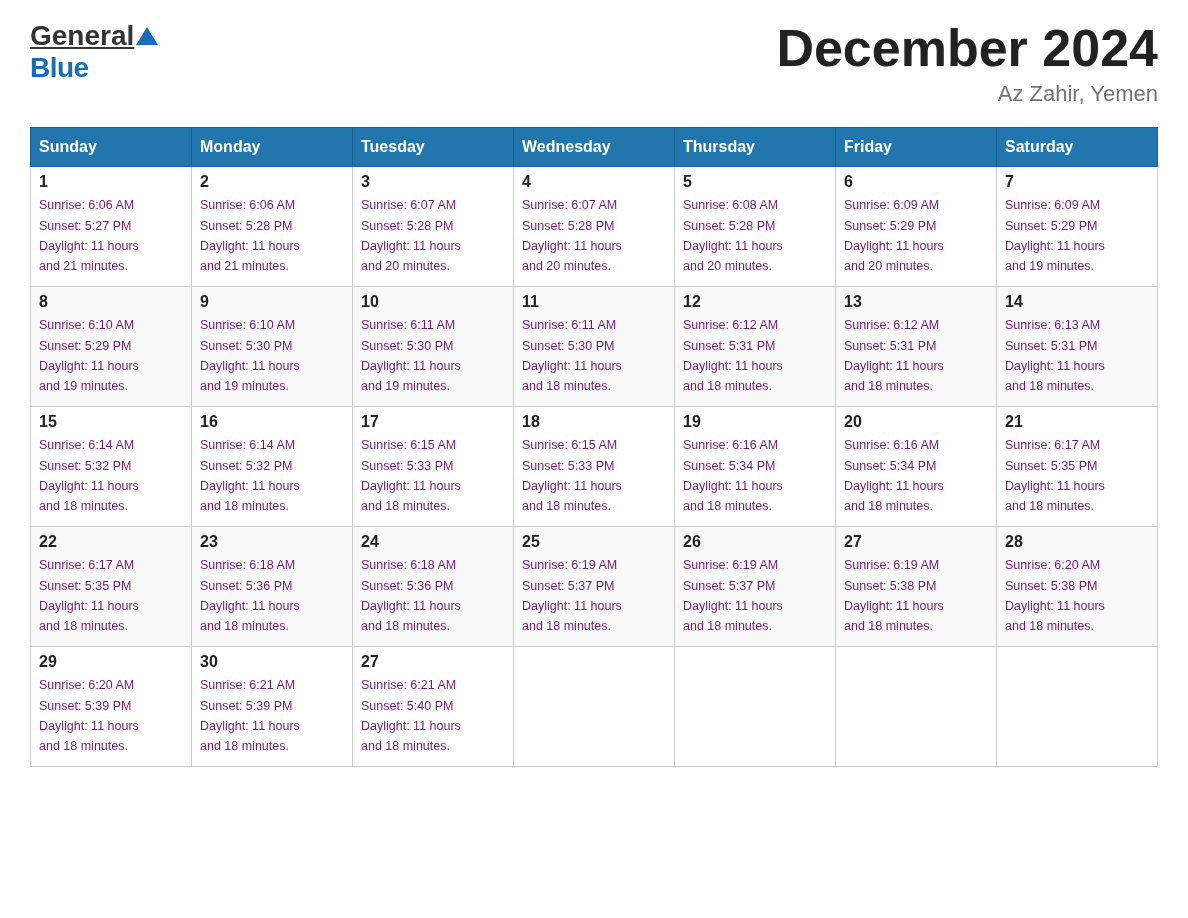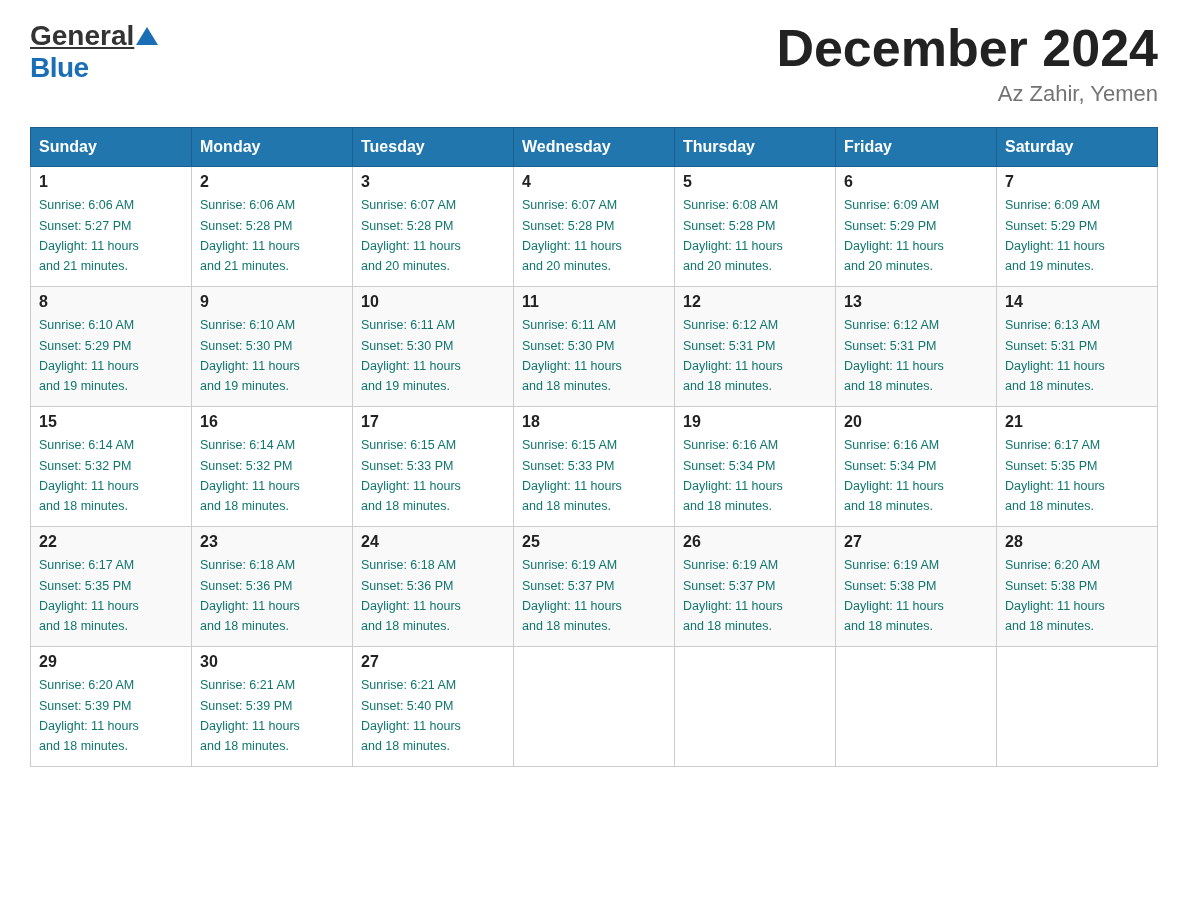--- a/index.html
+++ b/index.html
@@ -58,21 +58,21 @@
     }
     .day-num {
       font-size: 16px;
       font-weight: bold;
       color: #222;
       display: block;
       margin-bottom: 4px;
     }
     .day-info {
       font-size: 12.5px;
-      color: #0f766e;
+      color: #701a75;
       line-height: 1.55;
     }
     tbody tr:nth-child(odd) td {
       background-color: #fff;
     }
     tbody tr:nth-child(even) td {
       background-color: #f9f9f9;
     }
     .empty-cell {
       background-color: #fff !important;

